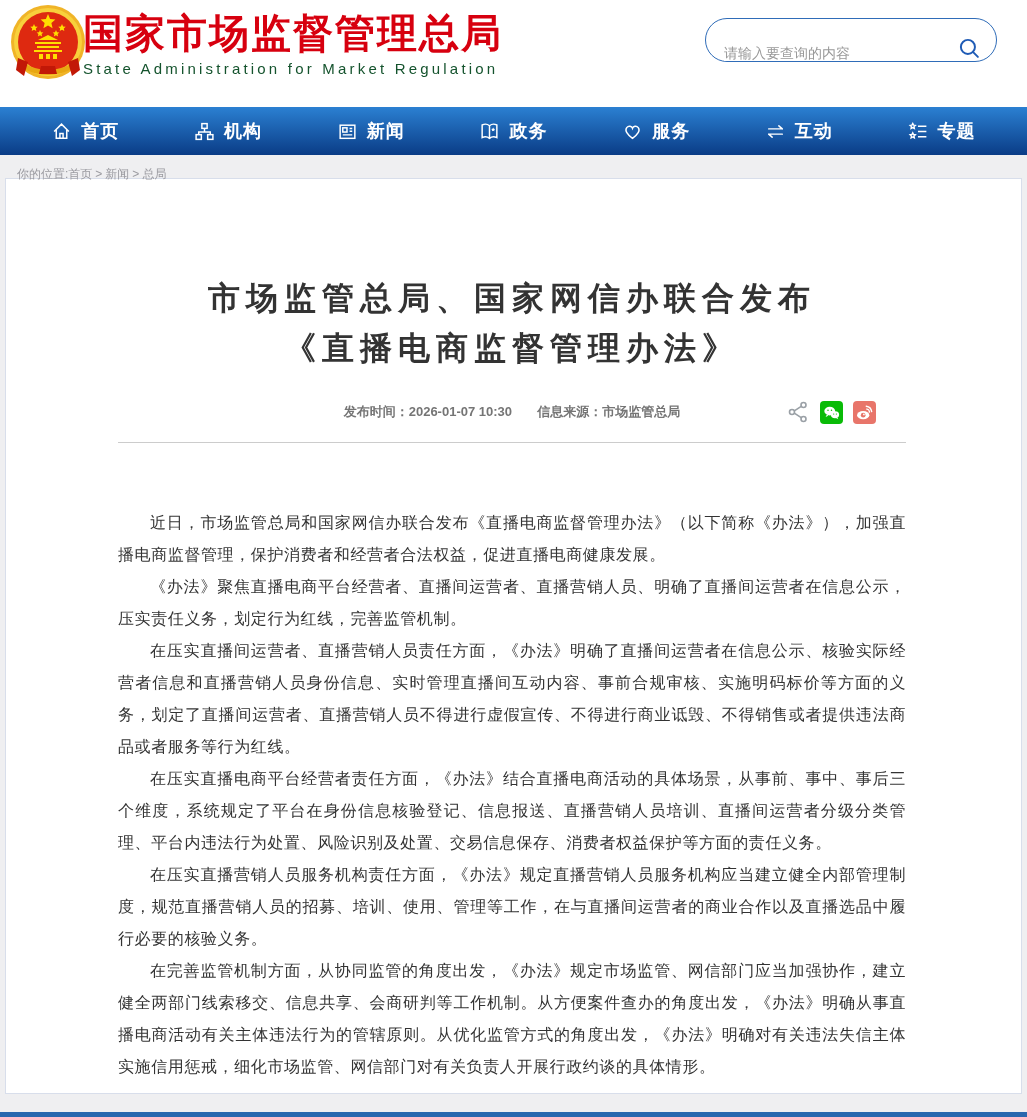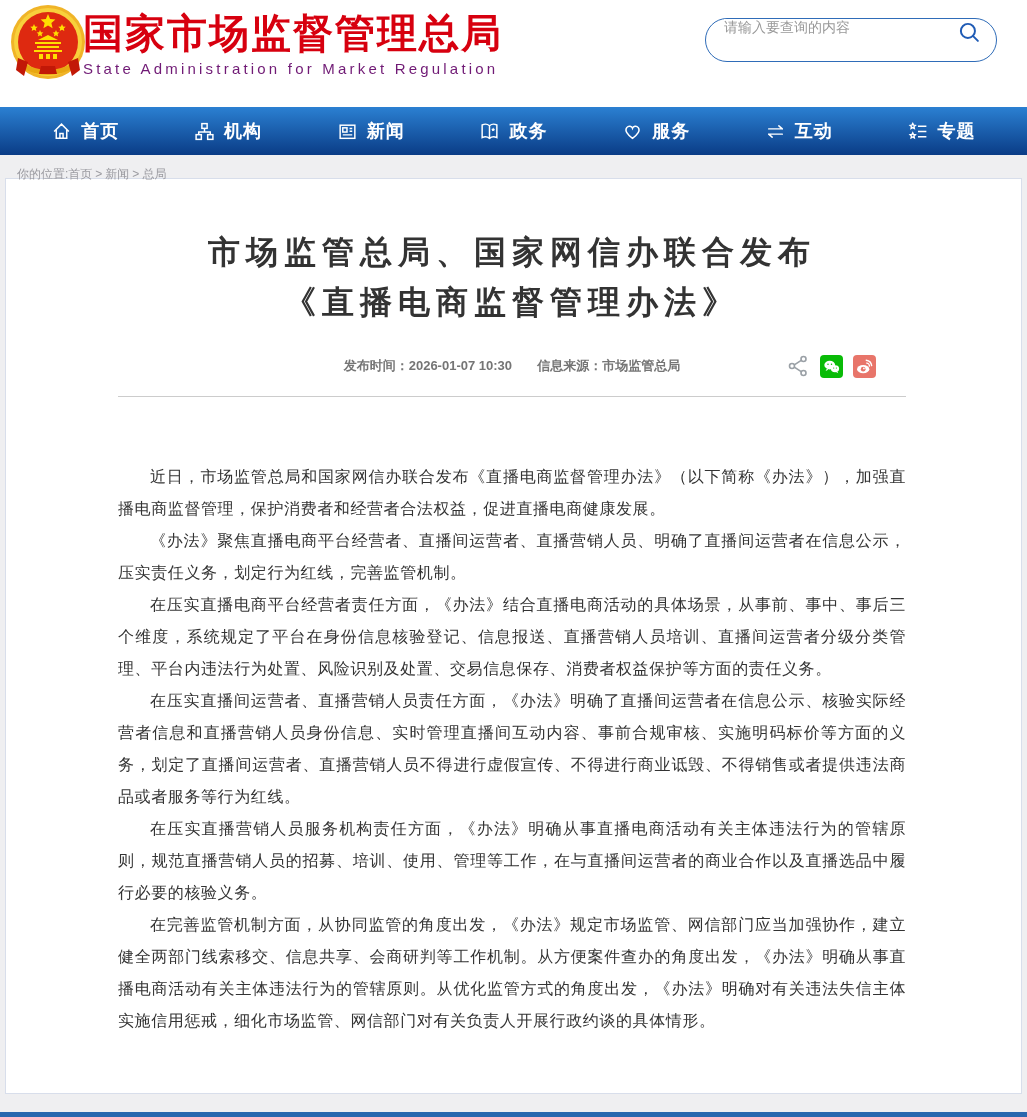--- a/index.html
+++ b/index.html
@@ -20,35 +20,35 @@
   .site-title-block { position: absolute; left: 83px; top: 10px; }
   .site-title {
     color: #d7000f;
     font-size: 40px;
     font-weight: bold;
     letter-spacing: 2px;
     line-height: 46px;
     white-space: nowrap;
   }
   .site-subtitle {
-    color: #701a75;
+    color: #14532d;
     font-size: 15px;
     letter-spacing: 3.2px;
     margin-top: 4px;
     white-space: nowrap;
   }
   .search-box {
     position: absolute;
     right: 30px; top: 18px;
     width: 292px; height: 44px;
     border: 1px solid #2f6cb8;
     border-radius: 22px;
     background: #fff;
     display: flex;
-    align-items: flex-start;
+    align-items: flex-end;
     padding: 0 14px 0 18px;
   }
   .search-input {
     flex: 1; border: none; outline: none;
     font-size: 14px; color: #333;
     font-family: "Liberation Sans", "DejaVu Sans", sans-serif;
   }
   .search-input::placeholder { color: #999; }
   .search-btn { width: 26px; height: 26px; background: none; border: none; cursor: pointer; padding: 0; }
   .search-btn svg { width: 26px; height: 26px; }
@@ -80,21 +80,21 @@
     padding-left: 17px;
   }
   .breadcrumb a { color: #9a9aa0; text-decoration: none; cursor: pointer; }
   .crumb-sep { margin: 0 3px; }
   
   .panel {
     margin: 0 5px;
     height: 916px;
     background: #fff;
     border: 1px solid #d8deeb;
-    padding: 48px 115px 0 112px;
+    padding: 94px 115px 0 112px;
   }
   .article-title {
     text-align: center;
     font-size: 32px;
     font-weight: bold;
     color: #333;
     line-height: 50px;
     letter-spacing: 6px;
   }
   .meta-row {
@@ -312,20 +312,20 @@
         </svg>
       </button>
     </span>
   </div>
 
   <hr class="divider">
 
   <div class="body-copy">
     <p>近日，市场监管总局和国家网信办联合发布《直播电商监督管理办法》（以下简称《办法》），加强直播电商监督管理，保护消费者和经营者合法权益，促进直播电商健康发展。</p>
     <p>《办法》聚焦直播电商平台经营者、直播间运营者、直播营销人员、明确了直播间运营者在信息公示，压实责任义务，划定行为红线，完善监管机制。</p>
+    <p>在压实直播间运营者、直播营销人员责任方面，《办法》明确了直播间运营者在信息公示、核验实际经营者信息和直播营销人员身份信息、实时管理直播间互动内容、事前合规审核、实施明码标价等方面的义务，划定了直播间运营者、直播营销人员不得进行虚假宣传、不得进行商业诋毁、不得销售或者提供违法商品或者服务等行为红线。</p>
     <p>在压实直播电商平台经营者责任方面，《办法》结合直播电商活动的具体场景，从事前、事中、事后三个维度，系统规定了平台在身份信息核验登记、信息报送、直播营销人员培训、直播间运营者分级分类管理、平台内违法行为处置、风险识别及处置、交易信息保存、消费者权益保护等方面的责任义务。</p>
-    <p>在压实直播间运营者、直播营销人员责任方面，《办法》明确了直播间运营者在信息公示、核验实际经营者信息和直播营销人员身份信息、实时管理直播间互动内容、事前合规审核、实施明码标价等方面的义务，划定了直播间运营者、直播营销人员不得进行虚假宣传、不得进行商业诋毁、不得销售或者提供违法商品或者服务等行为红线。</p>
-    <p>在压实直播营销人员服务机构责任方面，《办法》明确从事直播电商活动有关主体违法行为的管辖原则，规范直播营销人员的招募、培训、使用、管理等工作，在与直播间运营者的商业合作以及直播选品中履行必要的核验义务。</p>
+    <p>在压实直播营销人员服务机构责任方面，《办法》规定直播营销人员服务机构应当建立健全内部管理制度，规范直播营销人员的招募、培训、使用、管理等工作，在与直播间运营者的商业合作以及直播选品中履行必要的核验义务。</p>
     <p>在完善监管机制方面，从协同监管的角度出发，《办法》规定市场监管、网信部门应当加强协作，建立健全两部门线索移交、信息共享、会商研判等工作机制。从方便案件查办的角度出发，《办法》明确从事直播电商活动有关主体违法行为的管辖原则。从优化监管方式的角度出发，《办法》明确对有关违法失信主体实施信用惩戒，细化市场监管、网信部门对有关负责人开展行政约谈的具体情形。</p>
   </div>
 </main>
 
 <div class="footer-bar"></div>
 
 </body></html>

